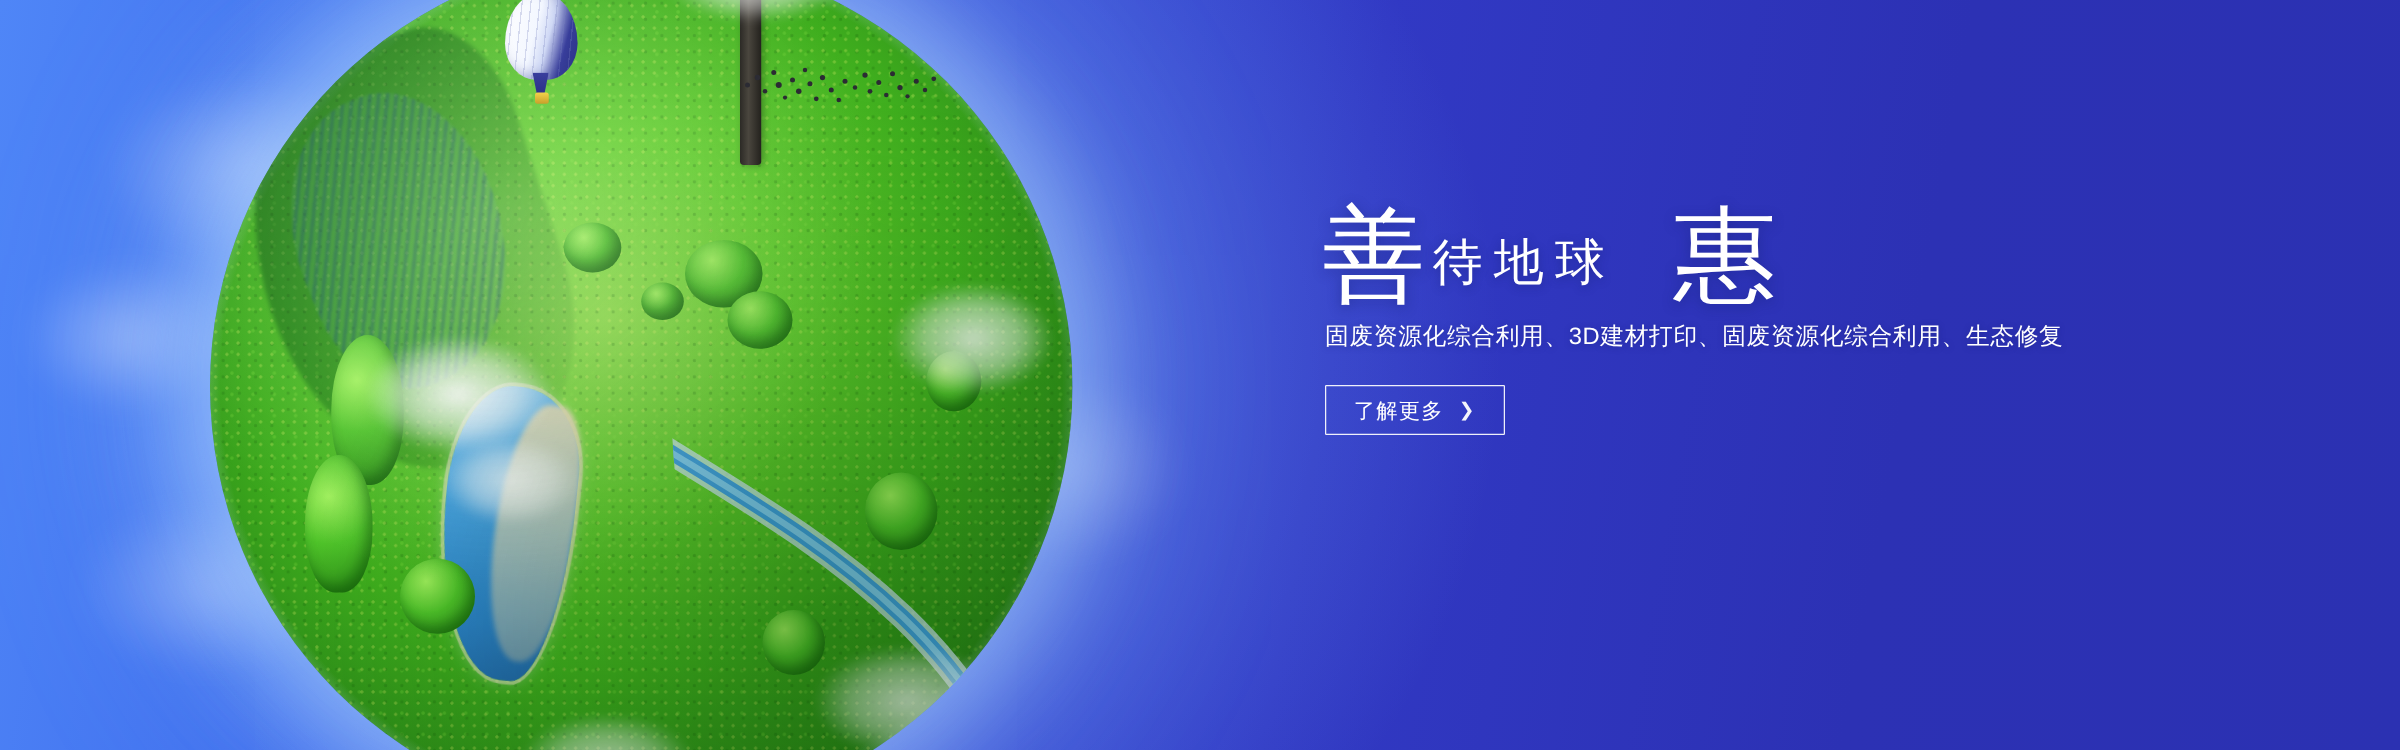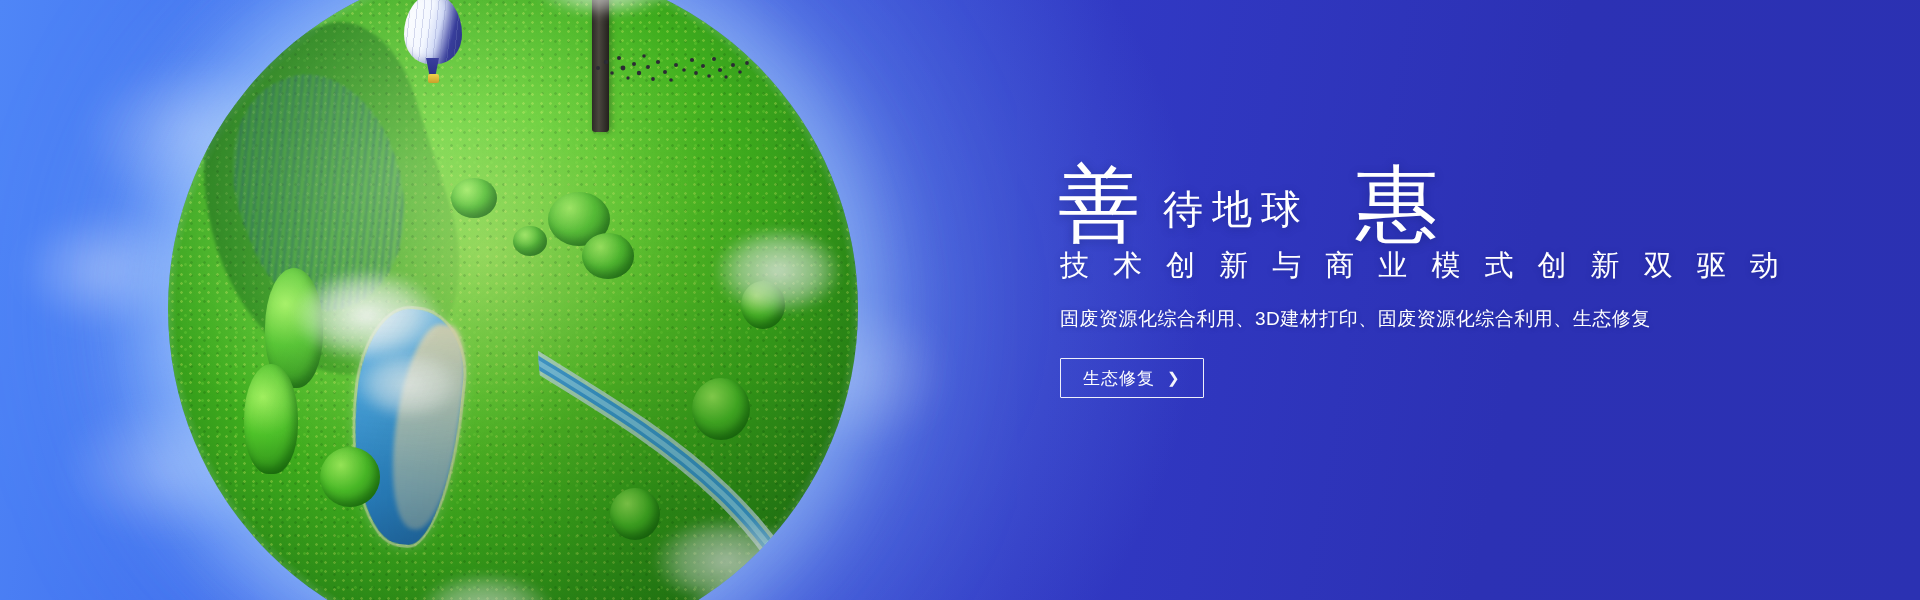--- a/index.html
+++ b/index.html
@@ -168,21 +168,21 @@
     font-family:"Liberation Serif","DejaVu Serif",serif;
     font-size:82px;line-height:.92;font-weight:400;
     letter-spacing:0;
     text-shadow:0 2px 10px rgba(20,30,110,.45);
     transform:translateY(6px);
   }
   .hl-small{
     font-family:"Liberation Serif","DejaVu Serif",serif;
     font-size:40px;line-height:1;font-weight:400;
     letter-spacing:9px;
-    margin-left:23px;
+    margin-left:6px;
     transform:translateY(-6px);
     text-shadow:0 2px 8px rgba(20,30,110,.45);
   }
   .hl-gap{display:inline-block;width:46px;}
 
   .subtitle{
     font-size:29px;letter-spacing:8px;font-weight:400;
     margin:10px 0 0 2px;white-space:nowrap;
     text-shadow:0 1px 6px rgba(20,30,110,.4);
   }
@@ -299,23 +299,22 @@
 
   <div class="copy">
 
     <div class="headline">
       <span class="hl-big">善</span>
       <span class="hl-small">待地球</span>
       <span class="hl-gap"></span>
       <span class="hl-big">惠</span>
     </div>
 
-    <div class="subtitle">技 术 创 新 与 商 业 模 式 创 新 双 驱 动</div>
 
     <div class="desc">固废资源化综合利用、3D建材打印、固废资源化综合利用、生态修复</div>
 
     <button class="cta">
-      <span>生态修复</span>
+      <span>了解更多</span>
       <span class="chev">❯</span>
     </button>
 
   </div>
 </div>
 
 </body></html>

